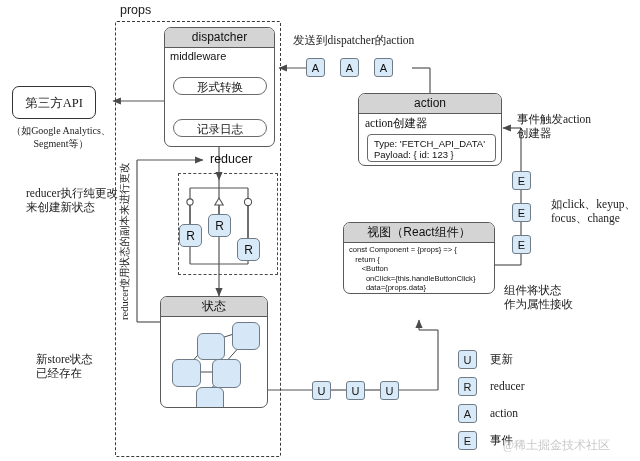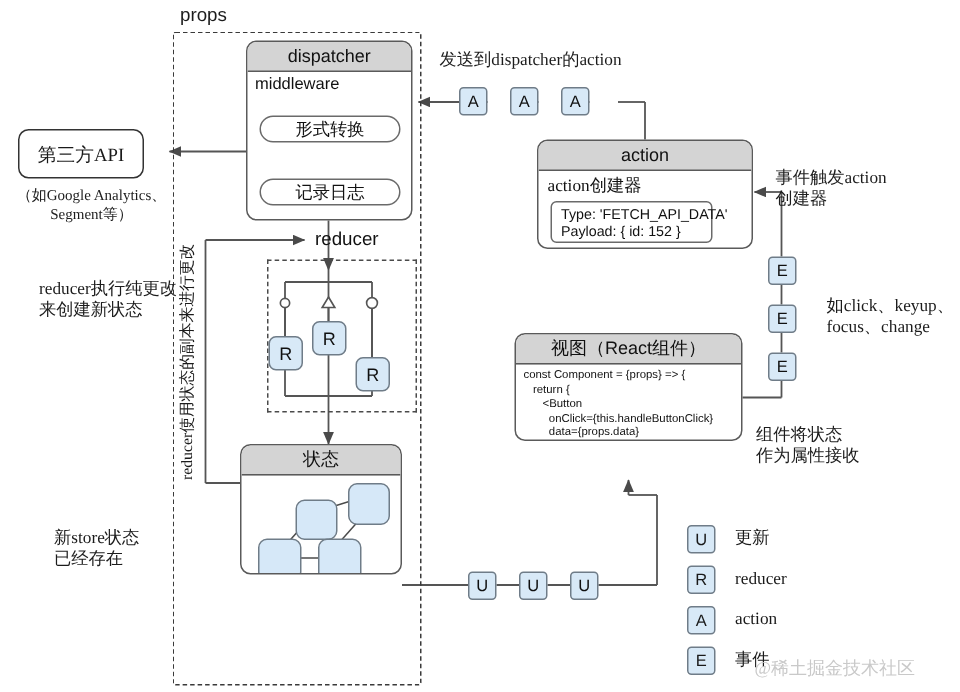--- a/index.html
+++ b/index.html
@@ -52,27 +52,27 @@
     font-family:"Liberation Sans","DejaVu Sans",sans-serif;color:#111;}
   #reducer-zone{position:absolute;left:178px;top:173px;width:100px;height:102px;
     border:1.1px dashed #4a4a4a;box-sizing:border-box;}
 
   .node{position:absolute;background:#d8e9f7;border:1.2px solid #6f7c88;border-radius:5px;
     box-sizing:border-box;text-align:center;color:#101010;
     font-family:"Liberation Sans","DejaVu Sans",sans-serif;}
   .node.r{width:23px;height:23px;line-height:22px;font-size:12px;}
 
   
-  #state-panel{left:160px;top:296px;width:108px;height:87px;}
+  #state-panel{left:160px;top:296px;width:108px;height:112px;}
   .sq{position:absolute;background:#d6e8f8;border:1.1px solid #6f7c88;border-radius:6px;}
 
   
   #action-panel{left:358px;top:93px;width:144px;height:73px;}
   #action-creator{position:absolute;left:6px;top:2px;font-size:11.5px;color:#111;}
-  #action-inner{position:absolute;left:8px;top:20px;width:108px;height:28px;
+  #action-inner{position:absolute;left:8px;top:20px;width:129px;height:28px;
     border:1.1px solid #6a6a6a;border-radius:4px;background:#fff;box-sizing:border-box;}
   #action-inner .ln{position:absolute;left:6px;font-size:9.5px;line-height:12px;
     font-family:"Liberation Sans","DejaVu Sans",sans-serif;color:#111;white-space:nowrap;}
 
   
   #view-panel{left:343px;top:222px;width:152px;height:72px;}
   #view-code{position:absolute;left:5px;top:2px;font-size:7.6px;line-height:9.6px;
     font-family:"Liberation Sans","DejaVu Sans",sans-serif;color:#111;white-space:pre;}
 
   
@@ -208,21 +208,21 @@
       <div class="sq" style="left:35px;top:70px;width:26px;height:25px;"></div>
     </div>
   </div>
 
   <div id="action-panel" class="panel">
     <div class="phead">action</div>
     <div class="pbody">
       <div id="action-creator">action创建器</div>
       <div id="action-inner">
         <div class="ln" style="top:3px;">Type: 'FETCH_API_DATA'</div>
-        <div class="ln" style="top:14px;">Payload: { id: 152 }</div>
+        <div class="ln" style="top:14px;">Payload: { id: 123 }</div>
       </div>
     </div>
   </div>
 
   <div id="view-panel" class="panel">
     <div class="phead">视图（React组件）</div>
     <div class="pbody">
       <div id="view-code">const Component = {props} =&gt; {
    return {
       &lt;Button

